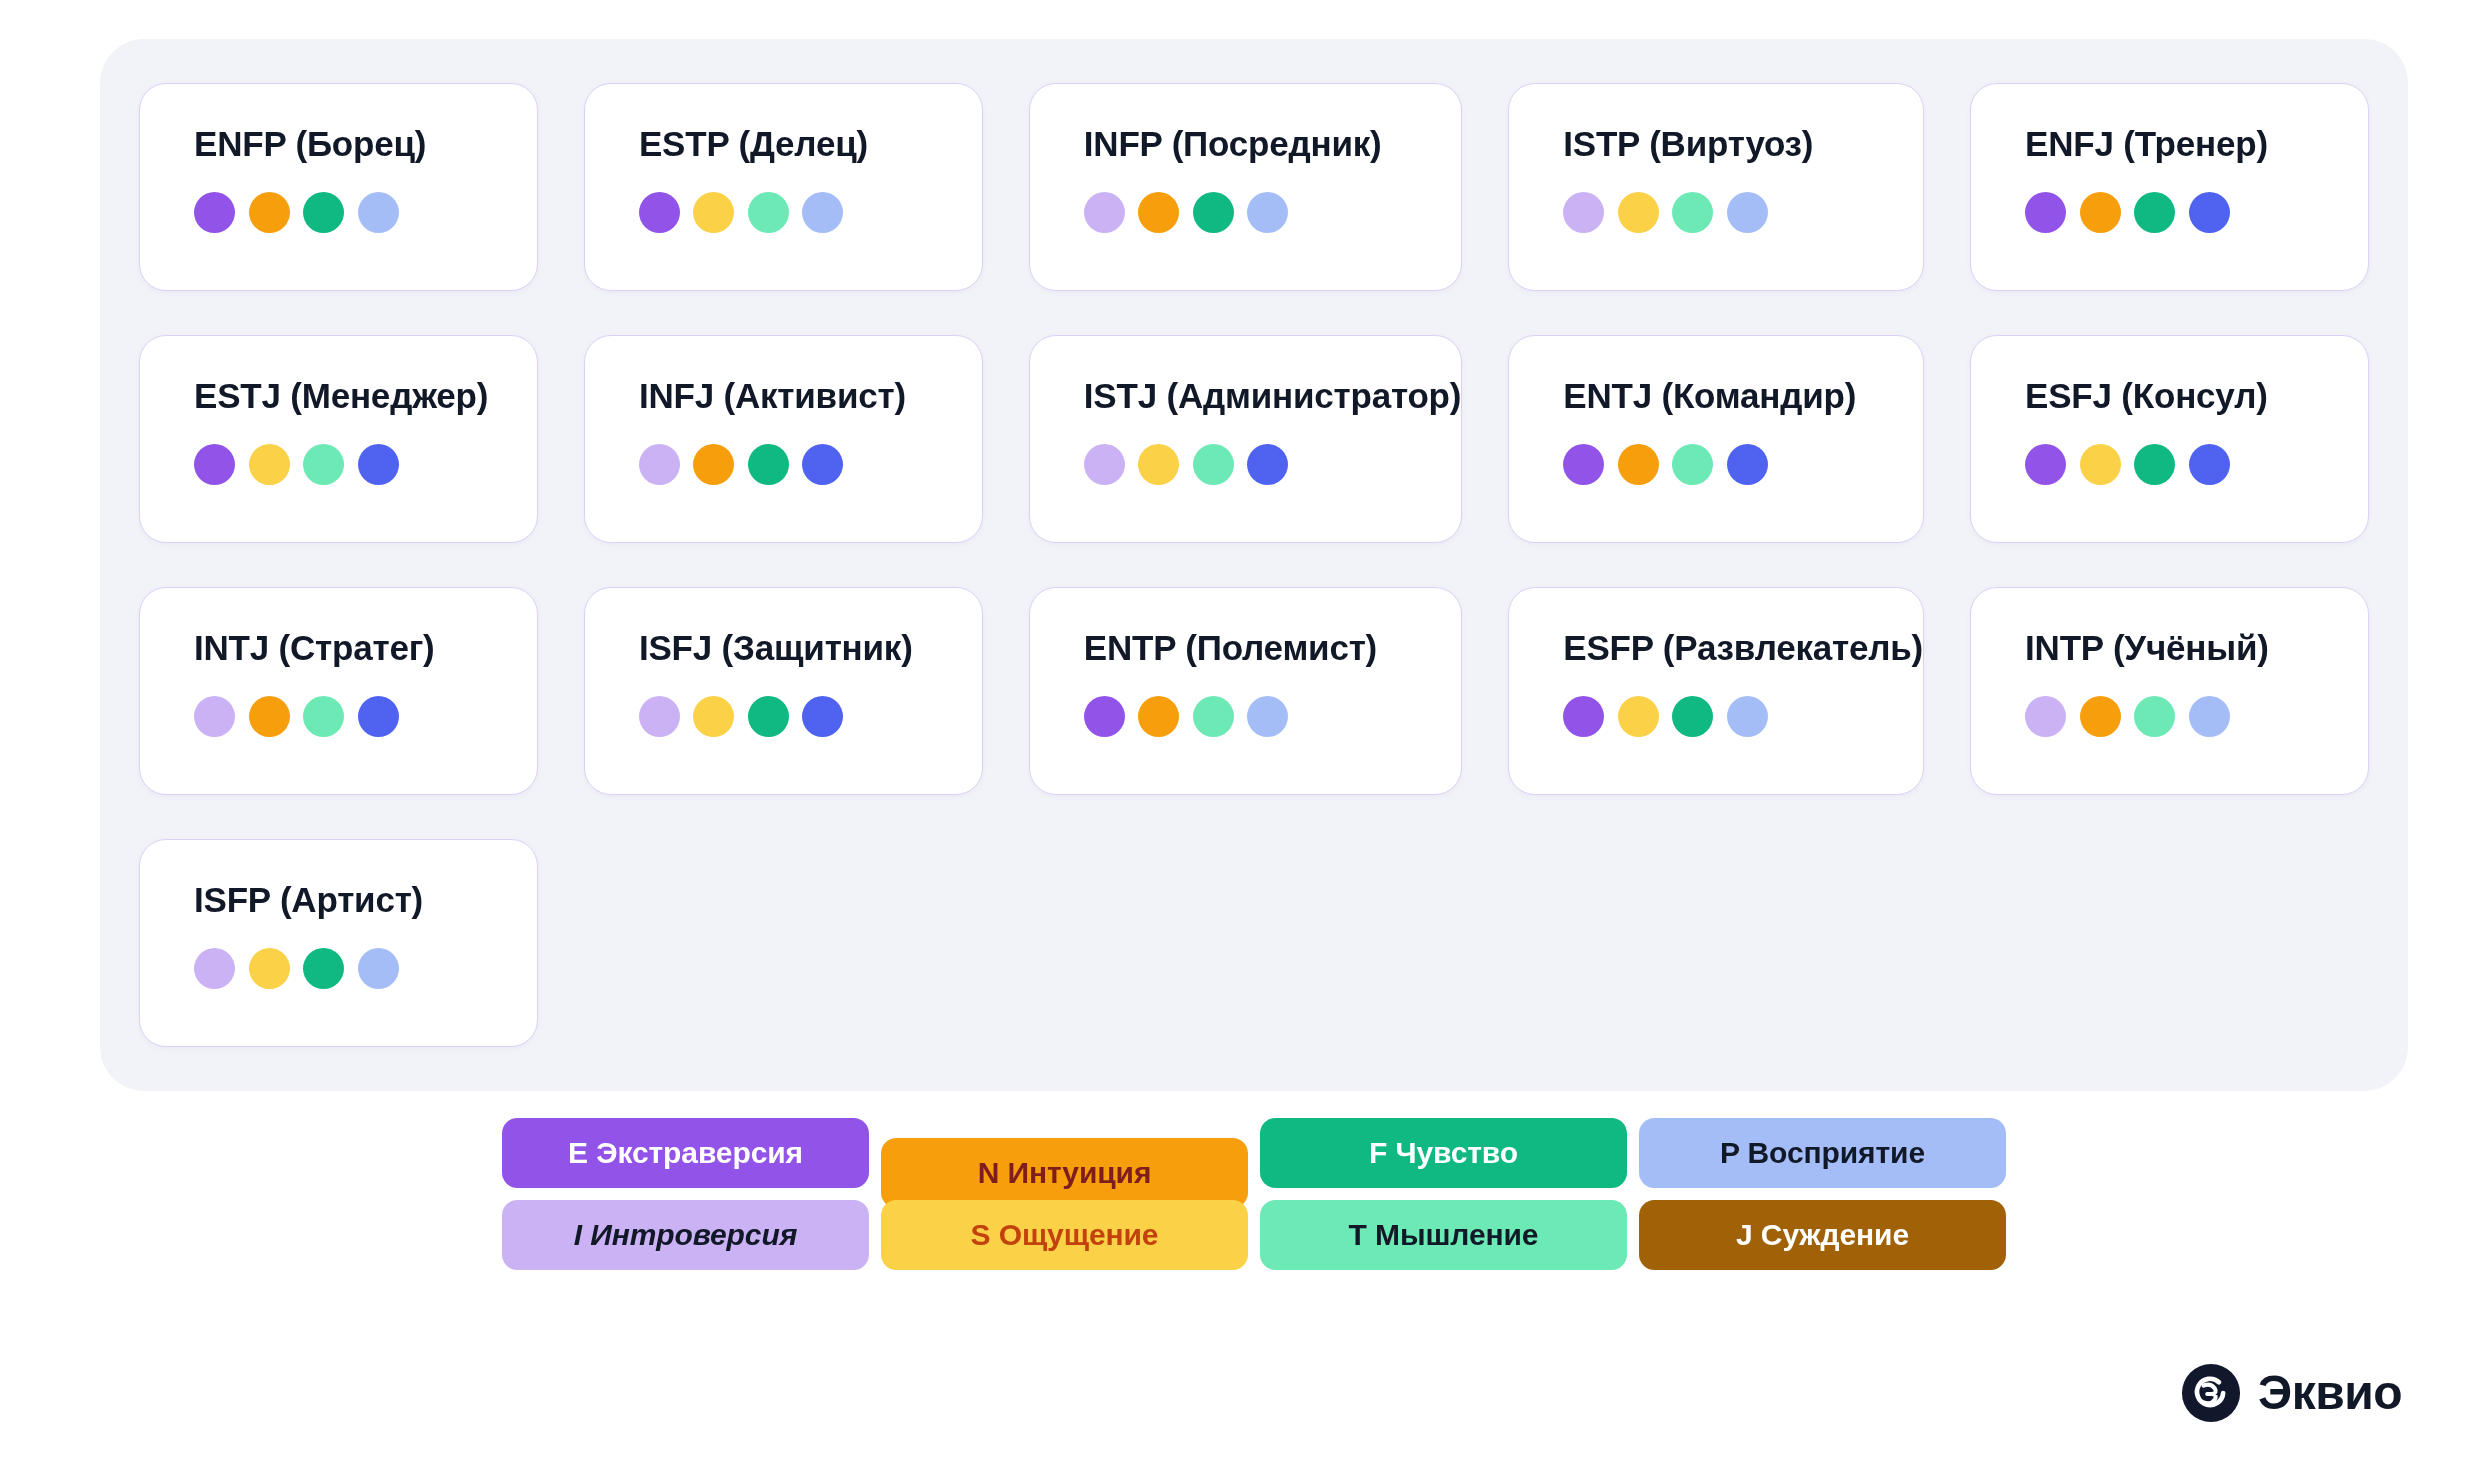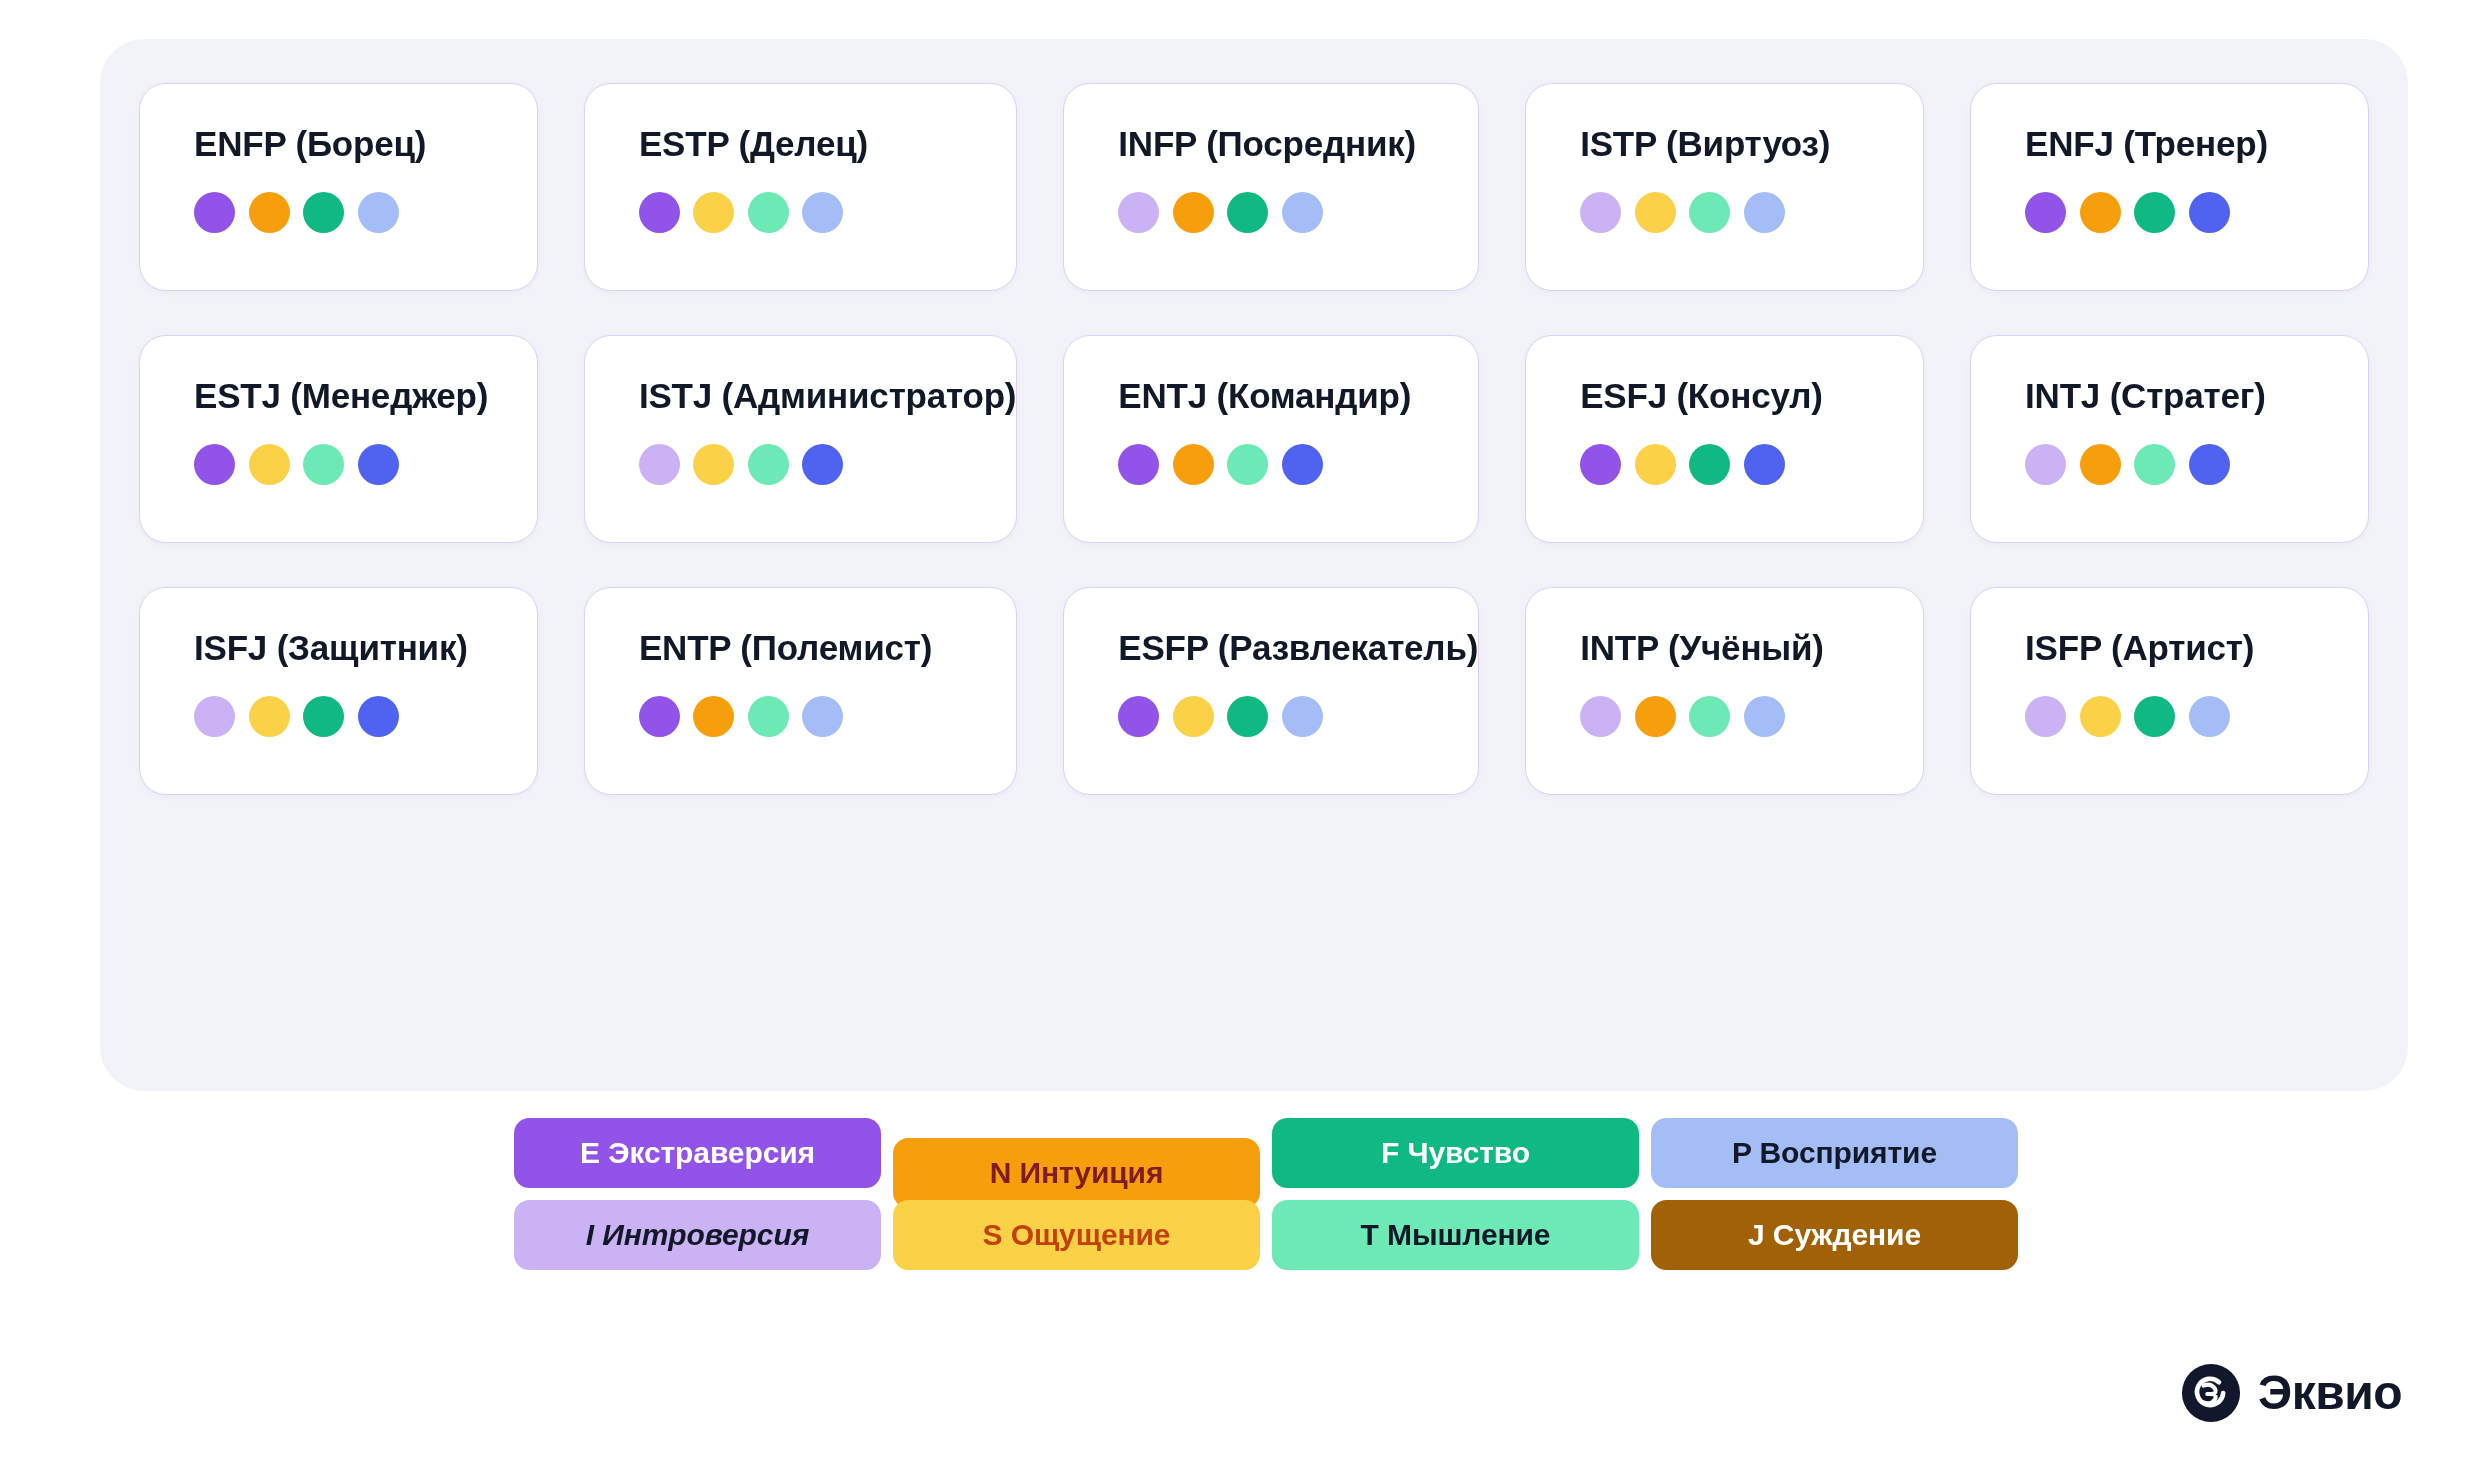--- a/index.html
+++ b/index.html
@@ -70,21 +70,21 @@
   .dot {
     width: 41px;
     height: 41px;
     border-radius: 50%;
     flex: 0 0 auto;
   }
 
   
   .legend {
     position: absolute;
-    left: 514px;
+    left: 502px;
     top: 1118px;
     display: grid;
     grid-template-columns: repeat(4, 367px);
     grid-template-rows: repeat(2, 70px);
     column-gap: 54px;
     row-gap: 46px;
     gap: 12px;
   }
 
   .pill {
@@ -174,20 +174,29 @@
         <div class="card">
           <div class="card-title">ESTJ (Менеджер)</div>
           <div class="dots">
             <span class="dot" style="background: rgb(146, 84, 232);"></span>
             <span class="dot" style="background: rgb(251, 209, 72);"></span>
             <span class="dot" style="background: rgb(108, 233, 180);"></span>
             <span class="dot" style="background: rgb(80, 99, 240);"></span>
           </div>
         </div>
         <div class="card">
+          <div class="card-title">INFJ (Активист)</div>
+          <div class="dots">
+            <span class="dot" style="background: rgb(203, 178, 245);"></span>
+            <span class="dot" style="background: rgb(247, 158, 12);"></span>
+            <span class="dot" style="background: rgb(15, 185, 129);"></span>
+            <span class="dot" style="background: rgb(80, 99, 240);"></span>
+          </div>
+        </div>
+        <div class="card">
           <div class="card-title">ISTJ (Администратор)</div>
           <div class="dots">
             <span class="dot" style="background: rgb(203, 178, 245);"></span>
             <span class="dot" style="background: rgb(251, 209, 72);"></span>
             <span class="dot" style="background: rgb(108, 233, 180);"></span>
             <span class="dot" style="background: rgb(80, 99, 240);"></span>
           </div>
         </div>
         <div class="card">
           <div class="card-title">ENTJ (Командир)</div>

